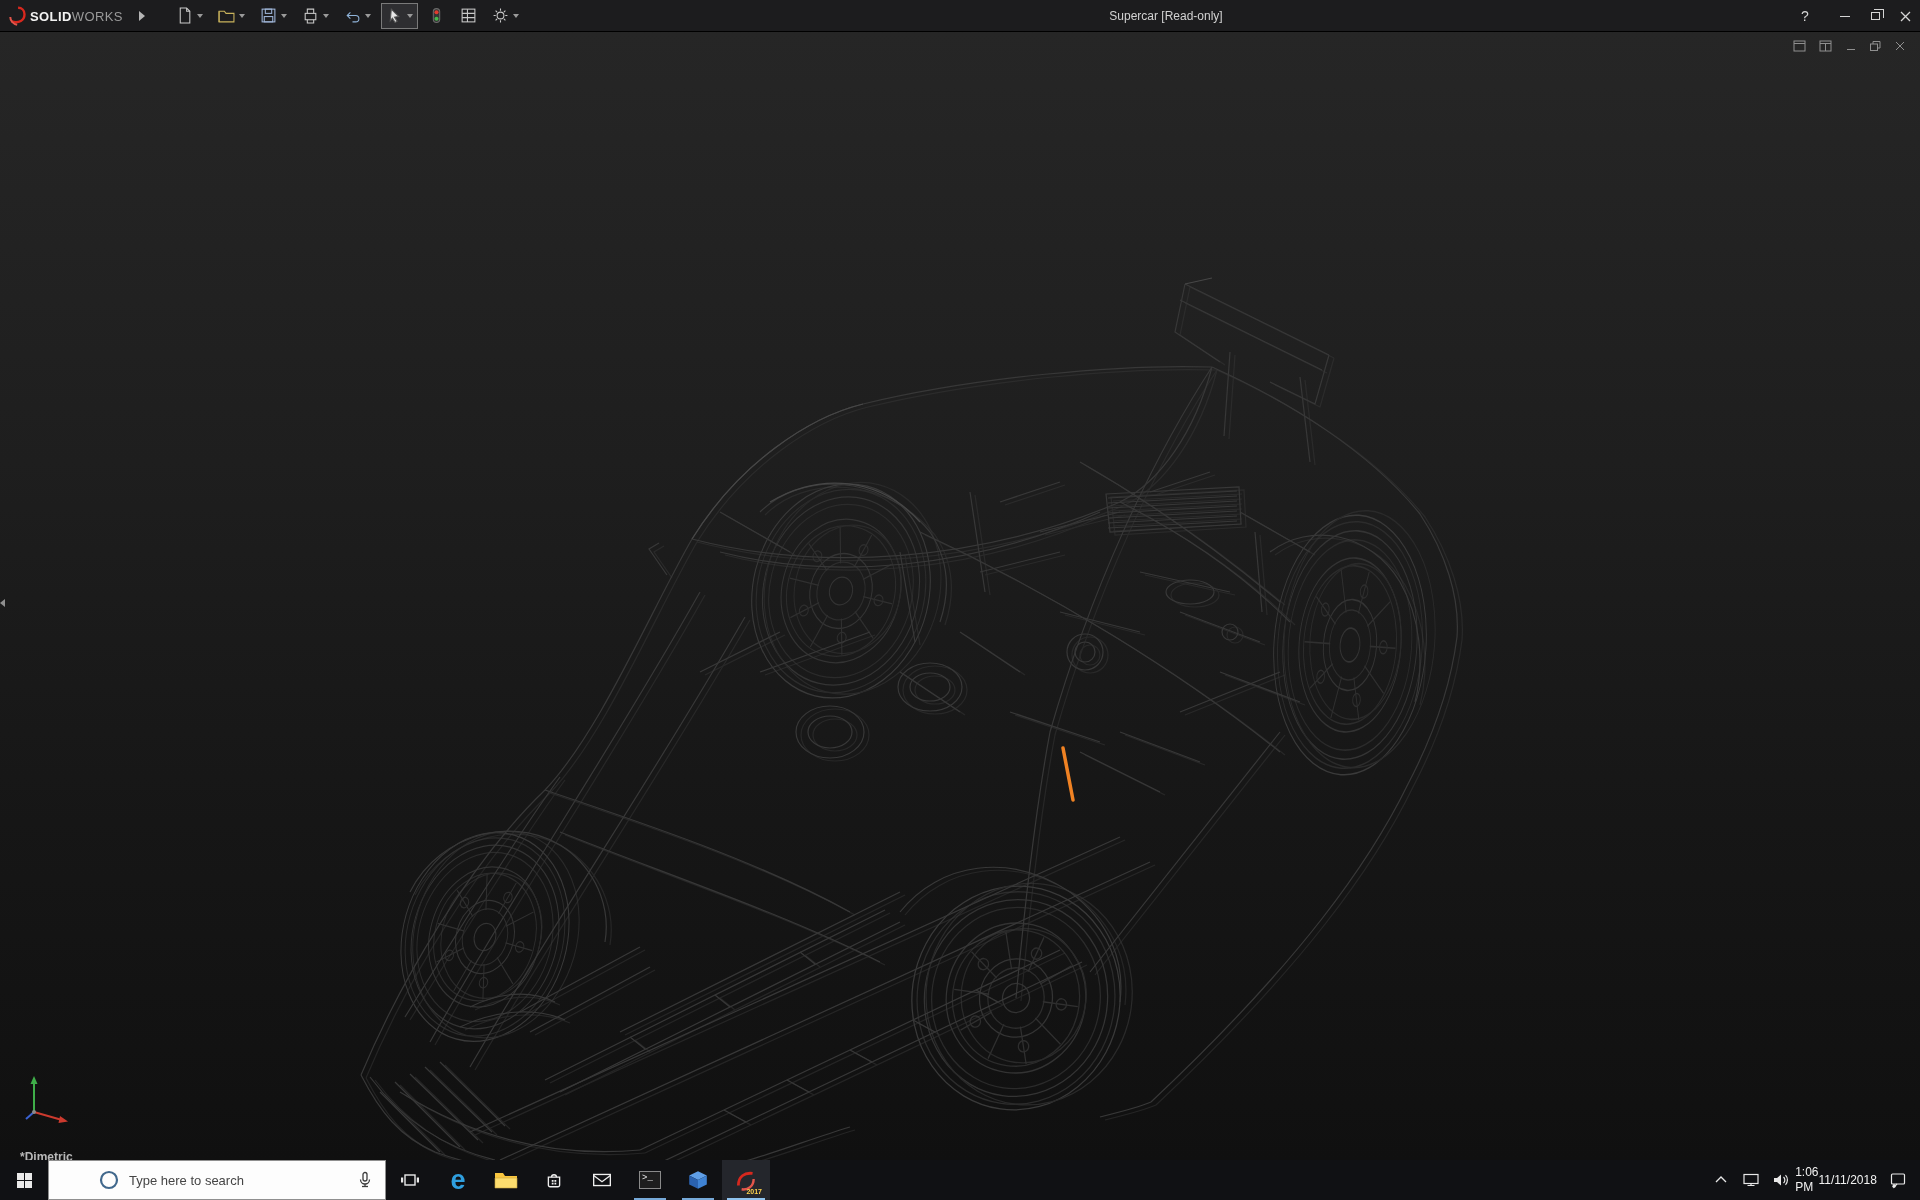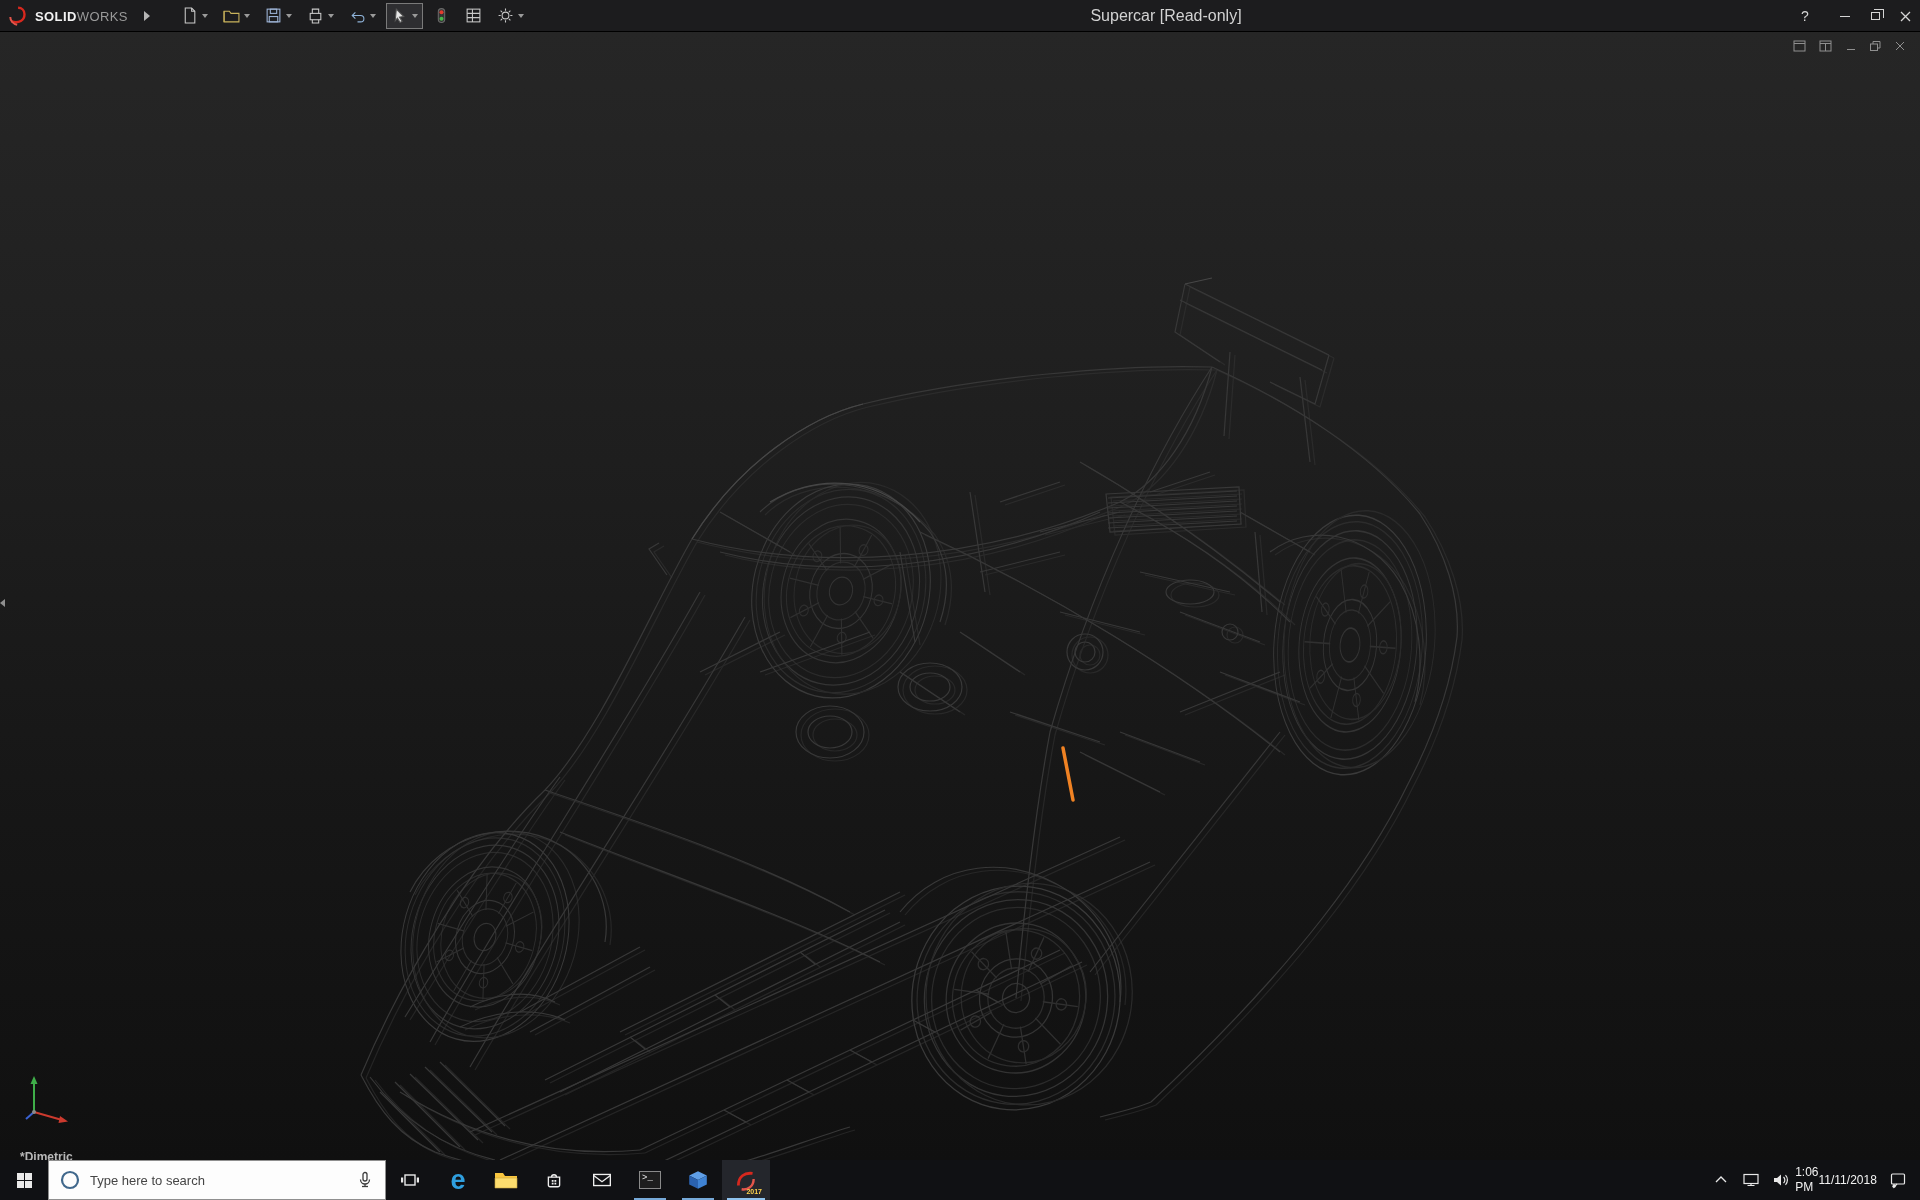--- a/index.html
+++ b/index.html
@@ -3,32 +3,32 @@
 <meta charset="utf-8">
 <style>
   * { box-sizing: border-box; margin: 0; padding: 0; }
   html,body { width:1920px; height:1200px; overflow:hidden; background:#000;
               font-family:"Liberation Sans", sans-serif; }
   .screen { width:1920px; height:1200px; display:flex; flex-direction:column; }
 
   
   .titlebar { height:32px; background:#1c1c1e; border-bottom:1px solid #000;
               display:flex; align-items:center; position:relative; flex:0 0 32px; }
-  .brand { display:flex; align-items:center; gap:5px; padding-left:8px; }
+  .brand { display:flex; align-items:center; padding-left:8px; }
   .brand .b1 { color:#f2f2f2; font-weight:bold; font-size:13px; letter-spacing:.4px; }
   .brand .b2 { color:#9a9a9a; font-size:13px; letter-spacing:.4px; }
   .flyout { width:18px; height:24px; margin-left:10px; display:flex; align-items:center; justify-content:center; }
   .tri-right { width:0; height:0; border-left:6px solid #b5b5b5; border-top:5px solid transparent; border-bottom:5px solid transparent; }
   .qtoolbar { display:flex; align-items:center; margin-left:20px; }
   .tb-item { display:flex; align-items:center; height:26px; padding:0 4px; margin-right:5px; border:1px solid transparent; }
   .tb-item.selected { border:1px solid #7a7a7a; background:#2e2e31; }
   .tb-item svg { display:block; }
   .caret { width:0; height:0; border-top:4px solid #9a9a9a; border-left:3.5px solid transparent; border-right:3.5px solid transparent; margin-left:4px; }
   .doc-title { position:absolute; left:1166px; transform:translateX(-50%); top:0; height:32px;
-               display:flex; align-items:center; color:#d2d2d2; font-size:16px; white-space:nowrap; }
+               display:flex; align-items:center; color:#d2d2d2; font-size:12px; white-space:nowrap; }
   .win-controls { position:absolute; right:0; top:0; height:32px; display:flex; align-items:center; }
   .winbtn { width:30px; height:32px; display:flex; align-items:center; justify-content:center; color:#d5d5d5; font-size:13px; }
   .winbtn.help { width:34px; margin-right:8px; font-size:14px; }
   .wc-dash { width:10px; height:1px; background:#d5d5d5; display:block; }
   .wc-rest { width:9px; height:8px; border:1px solid #d5d5d5; position:relative; display:block; }
   .wc-rest::before { content:''; position:absolute; top:-4px; left:2px; width:9px; height:8px;
                      border-top:1px solid #d5d5d5; border-right:1px solid #d5d5d5; }
 
   
   .viewport { position:relative; flex:1 1 auto; overflow:hidden;
@@ -38,21 +38,21 @@
   .doc-controls svg { display:block; }
   .panel-tab { position:absolute; left:0; top:558px; width:9px; height:26px; display:flex; align-items:center; }
   .tri-left { width:0; height:0; border-right:5px solid #8f8f8f; border-top:4px solid transparent; border-bottom:4px solid transparent; }
   .triad { position:absolute; left:22px; bottom:36px; }
   .view-label { position:absolute; left:20px; bottom:-4px; color:#b8b8b8; font-size:12px; font-weight:bold; }
 
   
   .taskbar { height:40px; flex:0 0 40px; background:#101114; display:flex; align-items:stretch; }
   .tb-cell { display:flex; align-items:center; justify-content:center; position:relative; }
   .start { width:48px; }
-  .search { width:338px; background:#fdfdfd; border:1px solid #8f8f8f; display:flex; align-items:center; }
+  .search { width:338px; background:#fdfdfd; border:1px solid #8f8f8f; display:flex; align-items:center;padding-left:39px; }
   .search input { flex:1; border:none; outline:none; background:transparent; font-size:13px; color:#222;
                   font-family:"Liberation Sans", sans-serif; }
   .search input::placeholder { color:#454545; opacity:1; }
   .search .cicon { margin:0 9px 0 10px; }
   .search .mic { margin:0 11px 0 6px; }
   .app { width:48px; }
   .app.open::after { content:''; position:absolute; left:8px; right:8px; bottom:0; height:2px; background:#76a9d8; }
   .app.active { background:#24262c; }
   .app.active::after { left:5px; right:5px; background:#8fc3ef; }
   .edge-e { font-size:27px; font-weight:bold; color:#2f9fdf; line-height:1; }

